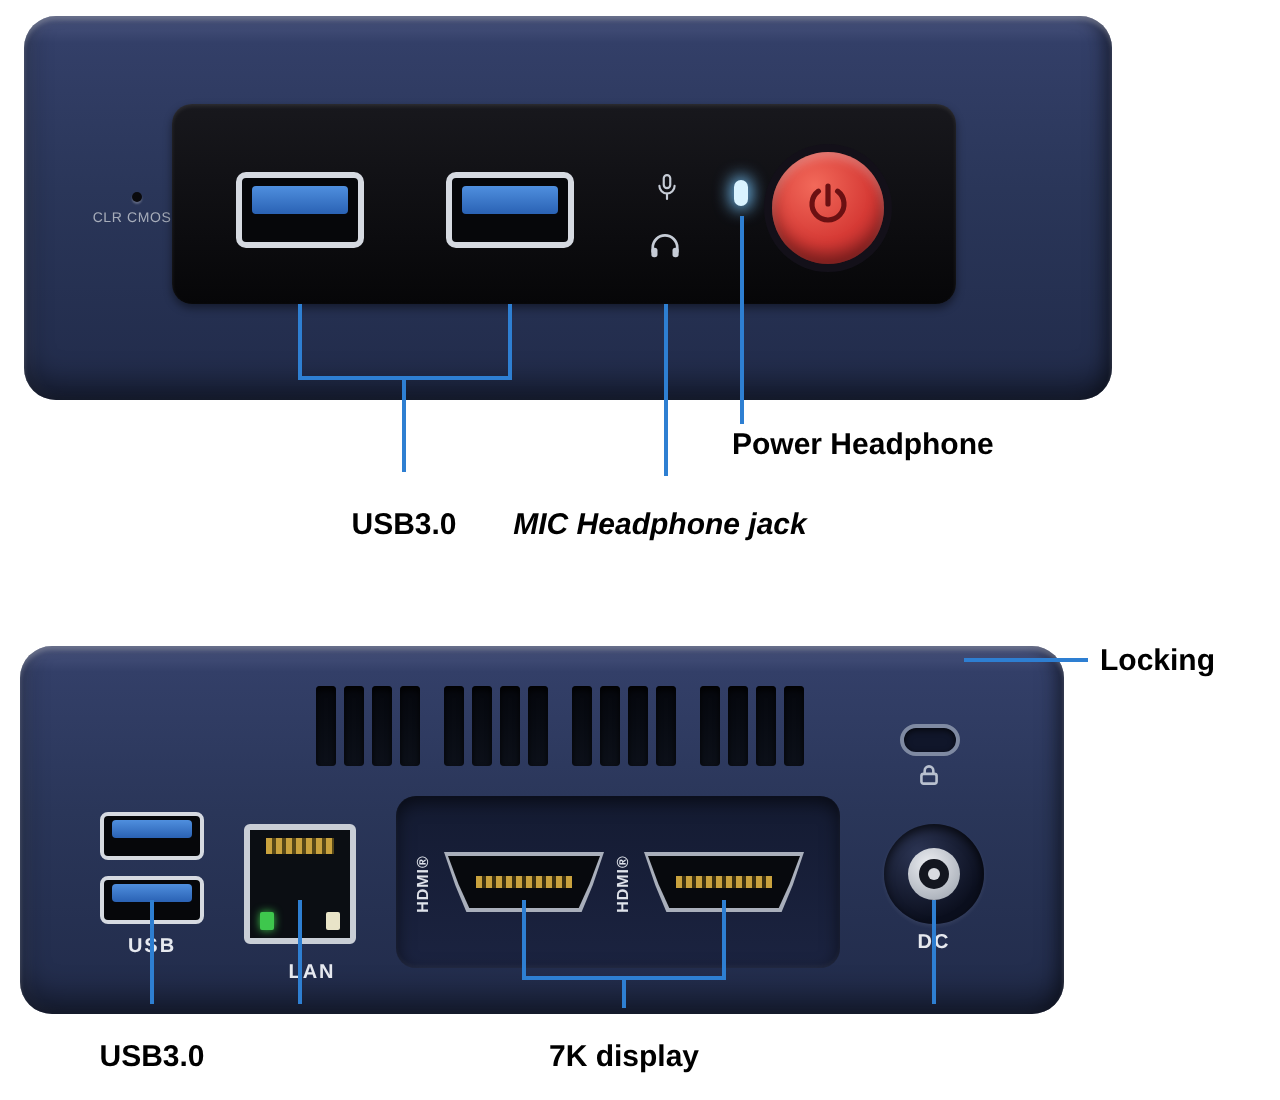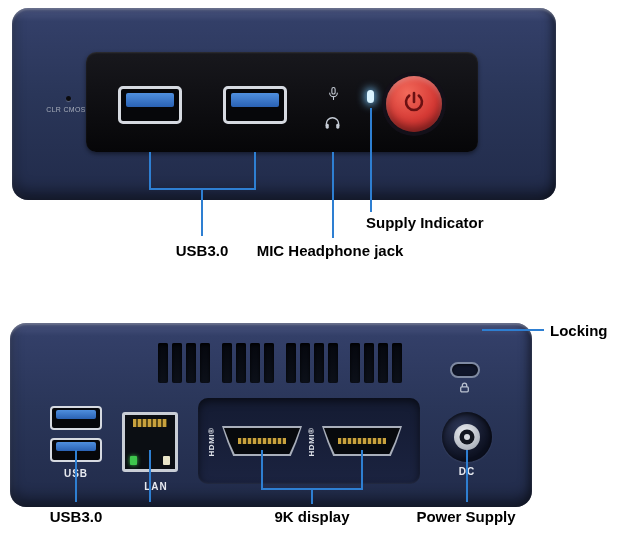--- a/index.html
+++ b/index.html
@@ -41,21 +41,21 @@
     background:radial-gradient(circle at 38% 30%, #f2695a, #d63a35 55%, #a02023 100%);
     box-shadow:0 0 0 4px #131019, inset 0 -5px 8px rgba(0,0,0,.38), inset 0 3px 5px rgba(255,255,255,.28);
     display:flex; align-items:center; justify-content:center;
   }
   .icon { position:absolute; display:flex; align-items:center; justify-content:center; }
   .cl { position:absolute; background:#2e7fd2; }
   .cl.v { width:2px; } .cl.h { height:2px; }
   .callout-label {
     position:absolute; font-size:15px; font-weight:bold; color:#000; white-space:nowrap;
   }
-  .center-label { transform:translateX(-50%); }
+  .center-label { transform:translateX(-50%);margin-top:12px; }
   .vents { position:absolute; display:flex; gap:12px; }
   .vent-group { display:flex; gap:4px; }
   .vent-slot {
     width:10px; height:40px; border-radius:2px;
     background:linear-gradient(180deg,#05070d,#0c1019);
     box-shadow:inset 0 2px 3px rgba(0,0,0,.85);
   }
   .lock-slot {
     position:absolute; box-sizing:border-box; width:30px; height:16px; border-radius:8px;
     background:#10162a; border:2px solid #7f8aa2;
@@ -148,22 +148,22 @@
   </div>
 
   <div class="cl v" style="left:149px; top:152px; height:36px;"></div>
   <div class="cl v" style="left:254px; top:152px; height:36px;"></div>
   <div class="cl h" style="left:149px; top:188px; width:107px;"></div>
   <div class="cl v" style="left:201px; top:188px; height:48px;"></div>
   <div class="cl v" style="left:332px; top:152px; height:86px;"></div>
   <div class="cl v" style="left:370px; top:108px; height:104px;"></div>
 
   <div class="callout-label center-label" style="left:202px; top:242px;">USB3.0</div>
-  <div class="callout-label center-label" style="left:330px; top:242px;">MIC Headphone jack</div>
-  <div class="callout-label" style="left:366px; top:214px;">Supply Indicator</div>
+  <div class="callout-label center-label" style="left:330px; top:242px;font-style:italic;">MIC Headphone jack</div>
+  <div class="callout-label" style="left:366px; top:214px;">Power Headphone</div>
 
   <div class="device" style="left:10px; top:283px; width:522px; height:184px;margin-top:40px;">
 
     <div class="vents" style="left:148px; top:20px;">
       <div class="vent-group">
         <div class="vent-slot"></div>
           <div class="vent-slot"></div>
           <div class="vent-slot"></div>
           <div class="vent-slot"></div>
       </div>
@@ -237,16 +237,15 @@
   <div class="cl v" style="left:75px; top:450px; height:52px;"></div>
   <div class="cl v" style="left:149px; top:450px; height:52px;"></div>
   <div class="cl v" style="left:261px; top:450px; height:38px;"></div>
   <div class="cl v" style="left:361px; top:450px; height:38px;"></div>
   <div class="cl h" style="left:261px; top:488px; width:102px;"></div>
   <div class="cl v" style="left:311px; top:488px; height:16px;"></div>
   <div class="cl v" style="left:466px; top:450px; height:52px;"></div>
 
   <div class="callout-label" style="left:550px; top:322px;">Locking</div>
   <div class="callout-label center-label" style="left:76px; top:508px;">USB3.0</div>
-  <div class="callout-label center-label" style="left:312px; top:508px;">9K display</div>
-  <div class="callout-label center-label" style="left:466px; top:508px;">Power Supply</div>
+  <div class="callout-label center-label" style="left:312px; top:508px;">7K display</div>
 
 </div>
 
 </body></html>

